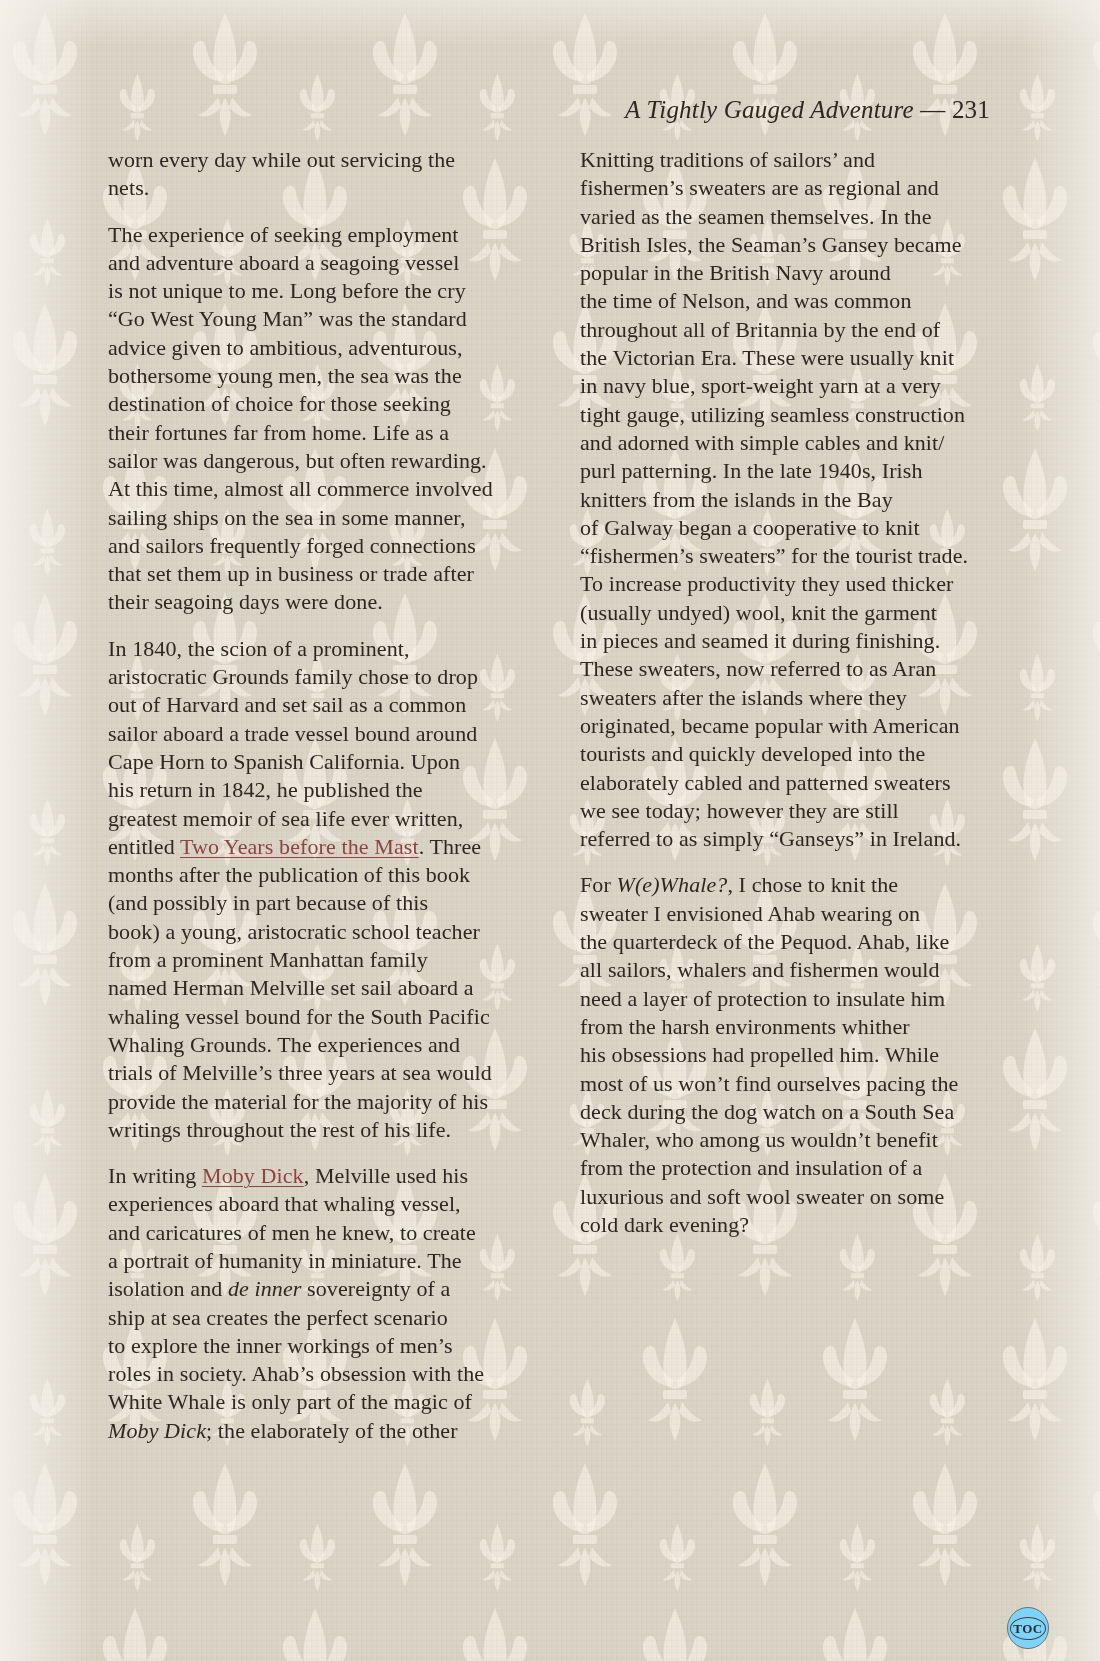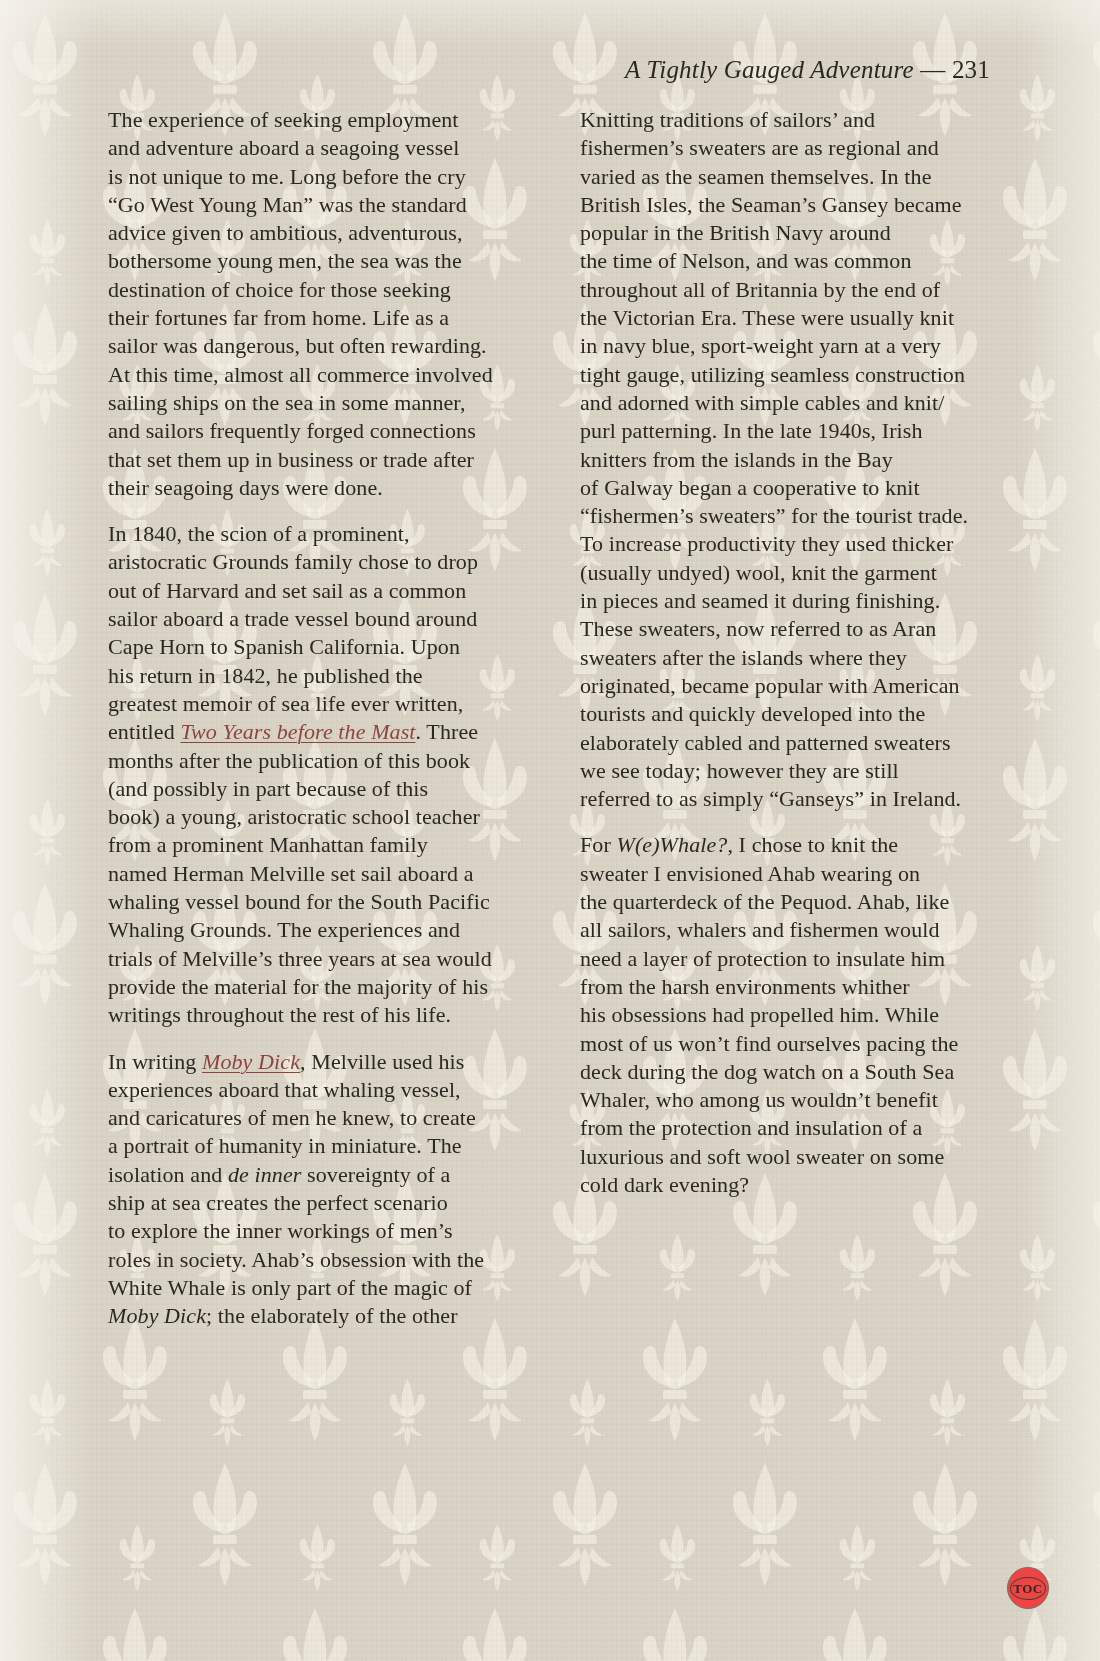--- a/index.html
+++ b/index.html
@@ -19,21 +19,21 @@
       repeating-linear-gradient(90deg, rgba(255,255,255,0.05) 0 1px, rgba(90,82,64,0.03) 1px 2px, rgba(0,0,0,0) 2px 5px),
       repeating-linear-gradient(0deg, rgba(255,255,255,0.04) 0 1px, rgba(90,82,64,0.025) 2px 3px, rgba(0,0,0,0) 3px 6px);
   }
   .edge { position: absolute; z-index: 2; pointer-events: none; }
   .edge-left  { left: 0; top: 0; bottom: 0; width: 95px;
     background: linear-gradient(90deg, rgba(247,244,237,0.85), rgba(247,244,237,0)); }
   .edge-right { right: 0; top: 0; bottom: 0; width: 80px;
     background: linear-gradient(270deg, rgba(247,244,237,0.65), rgba(247,244,237,0)); }
   .edge-top   { top: 0; left: 0; right: 0; height: 48px;
     background: linear-gradient(180deg, rgba(247,244,237,0.5), rgba(247,244,237,0)); }
-  .content { position: absolute; inset: 0; z-index: 3; }
+  .content { position: absolute; inset: 0; z-index: 3; margin-top: 40px; }
 
   .running-header {
     position: absolute; top: 56px; right: 110px;
     font-size: 25px; letter-spacing: 0.2px;
     text-align: right; white-space: nowrap;
   }
   .running-header .italic { font-style: italic; }
 
   .col { position: absolute; top: 106px; }
   .col-left  { left: 108px; width: 472px; }
@@ -42,36 +42,35 @@
   .col p {
     margin: 0 0 18px 0;
     font-size: 22px;
     line-height: 28.3px;
     white-space: pre-line;
     letter-spacing: 0.1px;
   }
   .col p .italic { font-style: italic; }
   .col p a.link {
     color: #8d443e;
-    font-style: italic;
     text-decoration: underline;
     text-decoration-thickness: 1px;
     text-underline-offset: 3px;
     cursor: pointer;
   }
   .signature {
     width: 408px;
     text-align: right;
   }
 
   .toc-button {
     position: absolute; left: 1007px; top: 1567px;
     width: 42px; height: 42px;
     border-radius: 50%;
-    background: #ef4444;
+    background: #7dd3fc;
     border: 1px solid #73716c;
     display: flex; align-items: center; justify-content: center;
     cursor: pointer;
   }
   .toc-ring {
     width: 36px; height: 23px;
     border: 1px solid #44413b;
     border-radius: 50% / 50%;
     display: flex; align-items: center; justify-content: center;
   }
@@ -109,20 +108,22 @@
 <div class="texture"></div>
 <div class="edge edge-left"></div>
 <div class="edge edge-right"></div>
 <div class="edge edge-top"></div>
 
 <div class="content">
 
   <div class="running-header"><span class="italic">A Tightly Gauged Adventure </span><span class="plain">— 231</span></div>
 
   <div class="col col-left">
+    <p><span class="plain">worn every day while out servicing the
+nets.</span></p>
     <p><span class="plain">The experience of seeking employment
 and adventure aboard a seagoing vessel
 is not unique to me. Long before the cry
 “Go West Young Man” was the standard
 advice given to ambitious, adventurous,
 bothersome young men, the sea was the
 destination of choice for those seeking
 their fortunes far from home. Life as a
 sailor was dangerous, but often rewarding.
 At this time, almost all commerce involved

